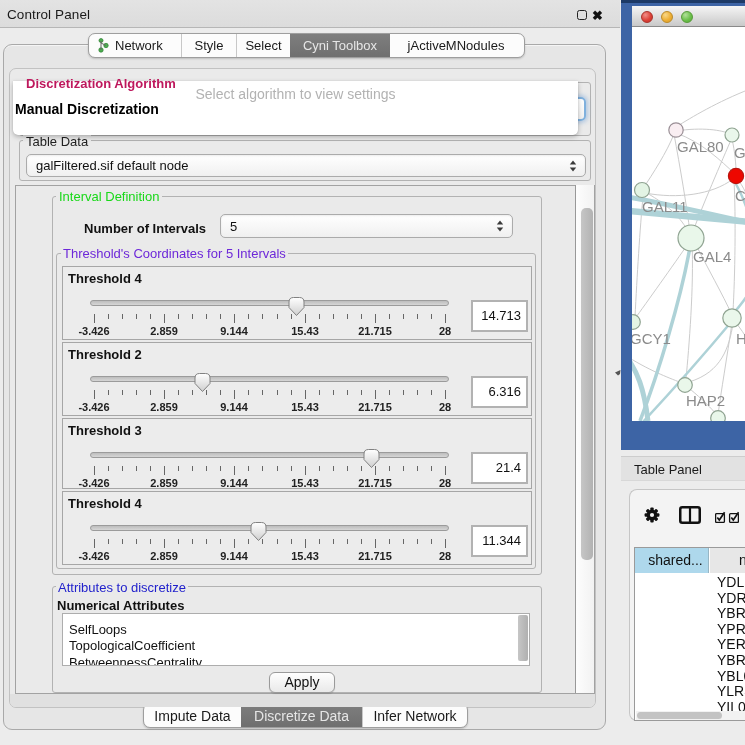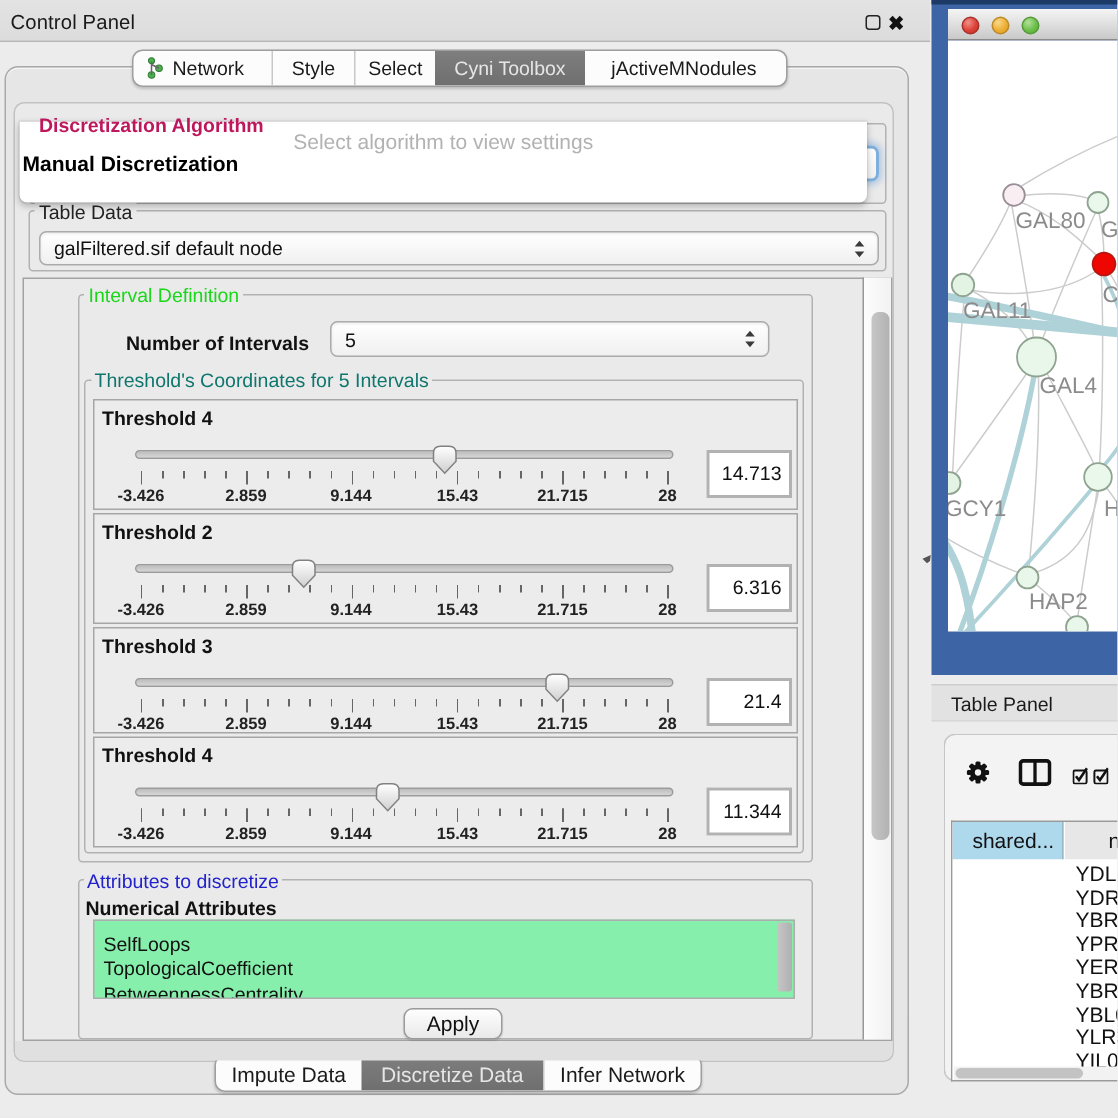--- a/index.html
+++ b/index.html
@@ -158,21 +158,21 @@
 <div class="combo abs" style="left:220px;top:214px;width:293px;height:24px;">5
   <span class="arr">
       <svg width="8" height="12" viewBox="0 0 8 12">
     <path d="M4 0.5 L7.2 4.4 L0.8 4.4 Z" fill="#3a3a3a"></path>
         <path d="M4 11.5 L7.2 7.6 L0.8 7.6 Z" fill="#3a3a3a"></path>
   </svg>
     </span>
 </div>
 
 <div class="group abs" style="left:56px;top:253px;width:480px;height:316px;"></div>
-<div class="gtitle abs" style="left:61px;top:246px;color:#0f766e;background:#eaeaea;padding:0 2px;">Threshold's Coordinates for 5 Intervals</div>
+<div class="gtitle abs" style="left:61px;top:246px;color:#6d28d9;background:#eaeaea;padding:0 2px;">Threshold's Coordinates for 5 Intervals</div>
 
 <div class="tpanel" style="top:266px;">
   <div class="tlab">Threshold 4</div>
   <div class="track"></div>
   <div class="ticks-min"></div>
     <div class="ticks-maj"></div>
   <div class="tick-labels">
       <span style="left:31px">-3.426</span>
       <span style="left:101px">2.859</span>
       <span style="left:171px">9.144</span>
@@ -242,21 +242,21 @@
     </div>
   <svg class="thumb" style="left:187px" width="17" height="21" viewBox="0 0 17 21">
       <path d="M1 6 Q1 1.5 5.5 1.5 L11.5 1.5 Q16 1.5 16 6 L16 11.5 L8.5 19.5 L1 11.5 Z" fill="url(#tg1)" stroke="#818181" stroke-width="1"></path>
     </svg>
   <div class="vbox">11.344</div>
 </div>
 
 <div class="group abs" style="left:52px;top:586px;width:490px;height:107px;"></div>
 <div class="gtitle abs" style="left:56px;top:580px;color:#2222cc;background:#eaeaea;padding:0 2px;">Attributes to discretize</div>
 <div class="abs" style="left:57px;top:598px;font-size:13px;font-weight:bold;color:#111;">Numerical Attributes</div>
-<div class="abs" style="left:62px;top:613px;width:468px;height:53px;background:#86efac;border:1px solid #adadad;overflow:hidden;">
+<div class="abs" style="left:62px;top:613px;width:468px;height:53px;background:#ffffff;border:1px solid #adadad;overflow:hidden;">
   <div style="font-size:13px;color:#111;padding-left:6px;line-height:16.3px;padding-top:8px;">SelfLoops<br>TopologicalCoefficient<br>BetweennessCentrality</div>
   <div class="sb-v" style="right:1px;top:1px;width:10px;height:46px;background:linear-gradient(to right,#c6c6c6,#b0b0b0);border-radius:2px;"></div>
 </div>
 
 <div class="abs" style="left:10px;top:694px;width:585px;height:13px;background:#e0e0e0;border-radius:0 0 6px 6px;"></div>
 
 <div id="applybtn" class="abs">Apply</div>
 
 <div id="popup" class="abs">
   <div class="hint">Select algorithm to view settings</div>

